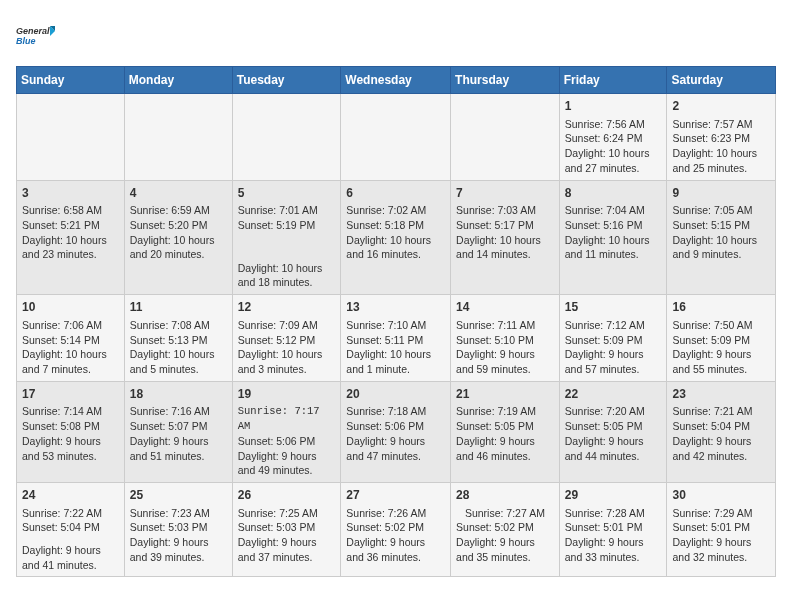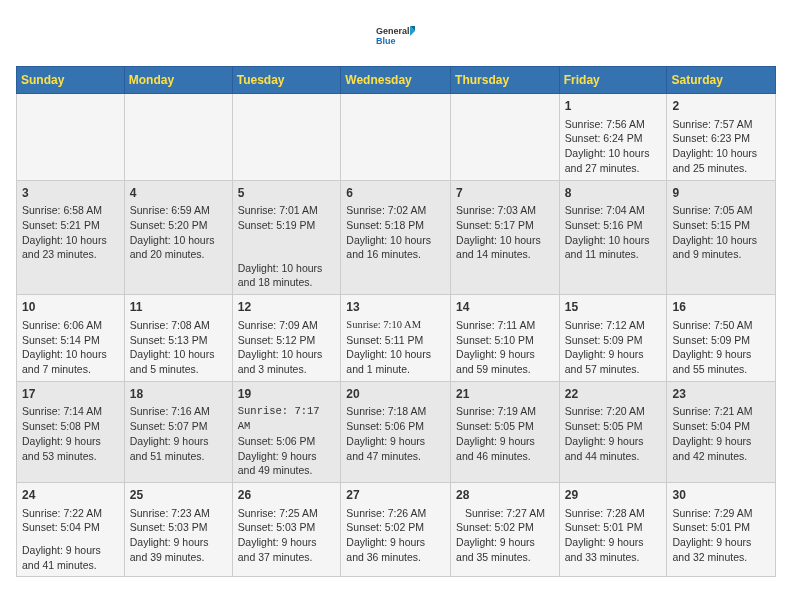--- a/index.html
+++ b/index.html
@@ -6,22 +6,23 @@
     body {
       font-family: Arial, sans-serif;
       background: #fff;
       width: 792px;
       min-height: 612px;
       padding: 16px;
     }
     .header-section {
       display: flex;
       align-items: flex-start;
-      justify-content: center;
+      justify-content: flex-start;
       margin-bottom: 10px;
+      font-style: italic;
     }
     .logo {
       display: flex;
       align-items: center;
       gap: 4px;
     }
     .title-section {
       text-align: right;
     }
     .title-section h1 {
@@ -35,21 +36,21 @@
       font-weight: normal;
       color: #555;
     }
     .calendar {
       width: 100%;
       border-collapse: collapse;
       font-size: 10.5px;
     }
     .calendar thead th {
       background-color: #3572b0;
-      color: #fde047;
+      color: #ffffff;
       padding: 6px 4px;
       text-align: left;
       font-size: 12px;
       font-weight: bold;
       border: 1px solid #2a5d9a;
     }
     .calendar tbody td {
       vertical-align: top;
       padding: 4px 5px;
       border: 1px solid #ccc;
@@ -164,39 +165,39 @@
         <td>
           <span class="day-num">9</span>
           <span style="display: block;">Sunrise: 7:05 AM</span>
           <span style="display: block;">Sunset: 5:15 PM</span>
           <span style="display: block;">Daylight: 10 hours and 9 minutes.</span>
         </td>
       </tr>
       <tr>
         <td>
           <span class="day-num">10</span>
-          <span style="display: block;">Sunrise: 6:06 AM</span>
+          <span style="display: block;">Sunrise: 7:06 AM</span>
           <span style="display: block;">Sunset: 5:14 PM</span>
           <span style="display: block;">Daylight: 10 hours and 7 minutes.</span>
         </td>
         <td>
           <span class="day-num">11</span>
           <span style="display: block;">Sunrise: 7:08 AM</span>
           <span style="display: block;">Sunset: 5:13 PM</span>
           <span style="display: block;">Daylight: 10 hours and 5 minutes.</span>
         </td>
         <td>
           <span class="day-num">12</span>
           <span style="display: block;">Sunrise: 7:09 AM</span>
           <span style="display: block;">Sunset: 5:12 PM</span>
           <span style="display: block;">Daylight: 10 hours and 3 minutes.</span>
         </td>
         <td>
           <span class="day-num">13</span>
-          <span style="display: block; font-family: Liberation Serif, serif;">Sunrise: 7:10 AM</span>
+          <span style="display: block;">Sunrise: 7:10 AM</span>
           <span style="display: block;">Sunset: 5:11 PM</span>
           <span style="display: block;">Daylight: 10 hours and 1 minute.</span>
         </td>
         <td>
           <span class="day-num">14</span>
           <span style="display: block;">Sunrise: 7:11 AM</span>
           <span style="display: block;">Sunset: 5:10 PM</span>
           <span style="display: block;">Daylight: 9 hours and 59 minutes.</span>
         </td>
         <td>

